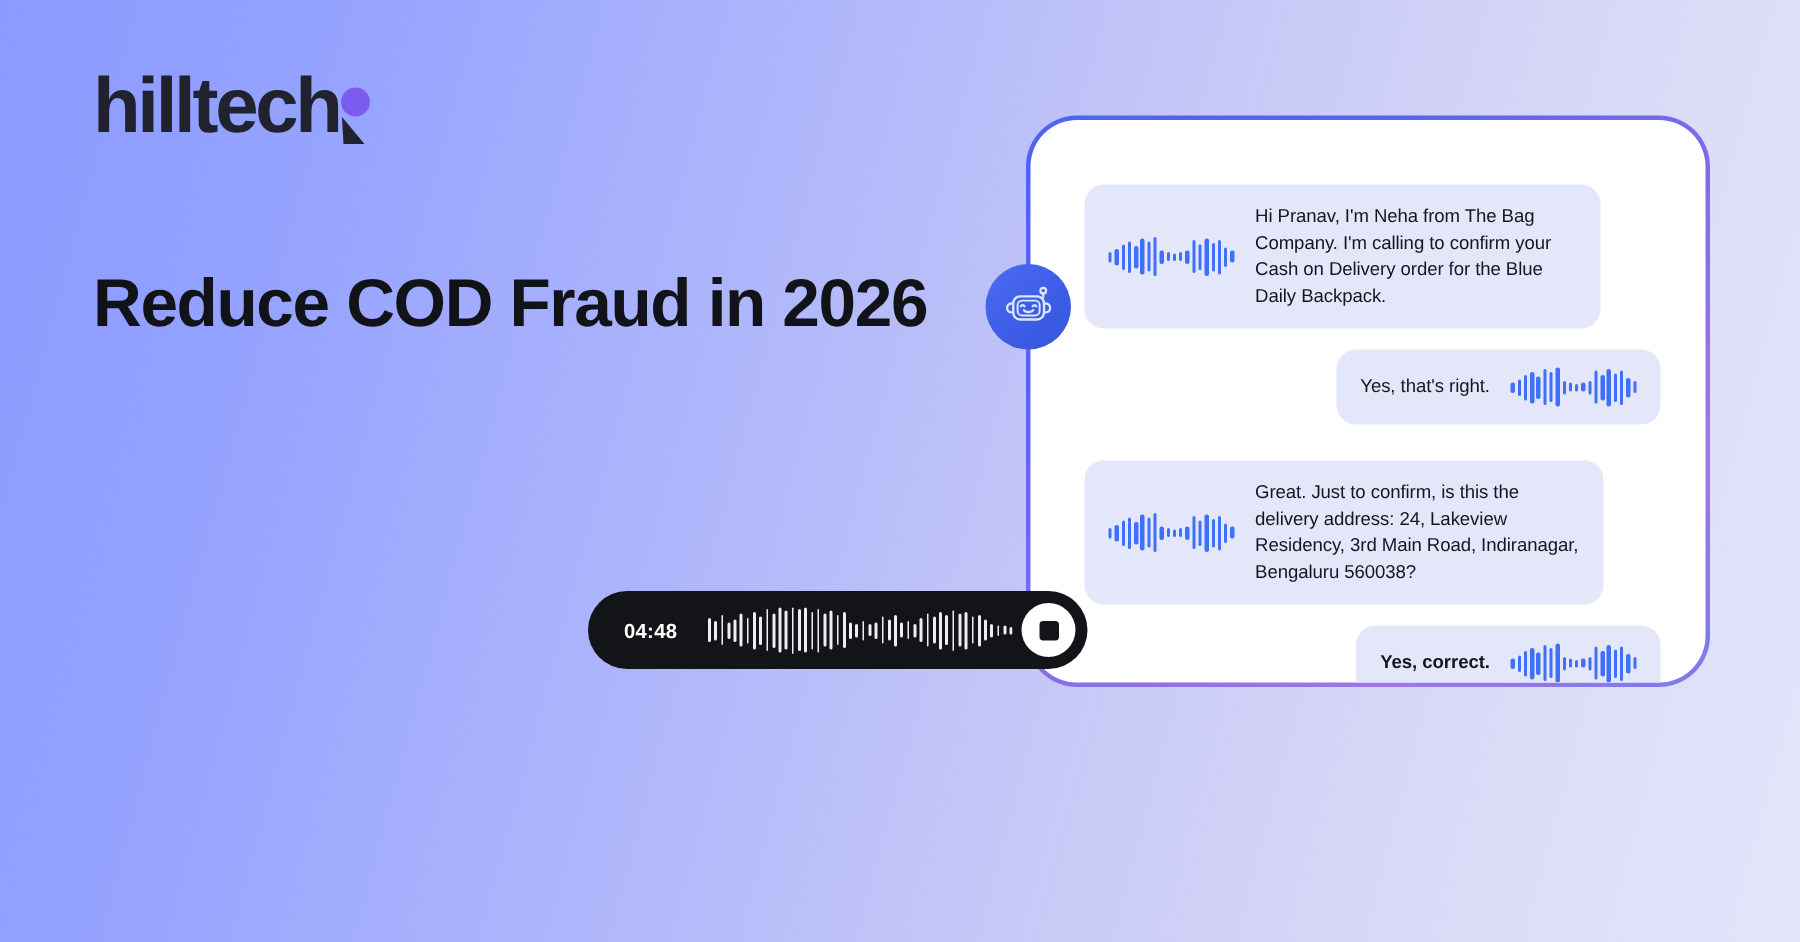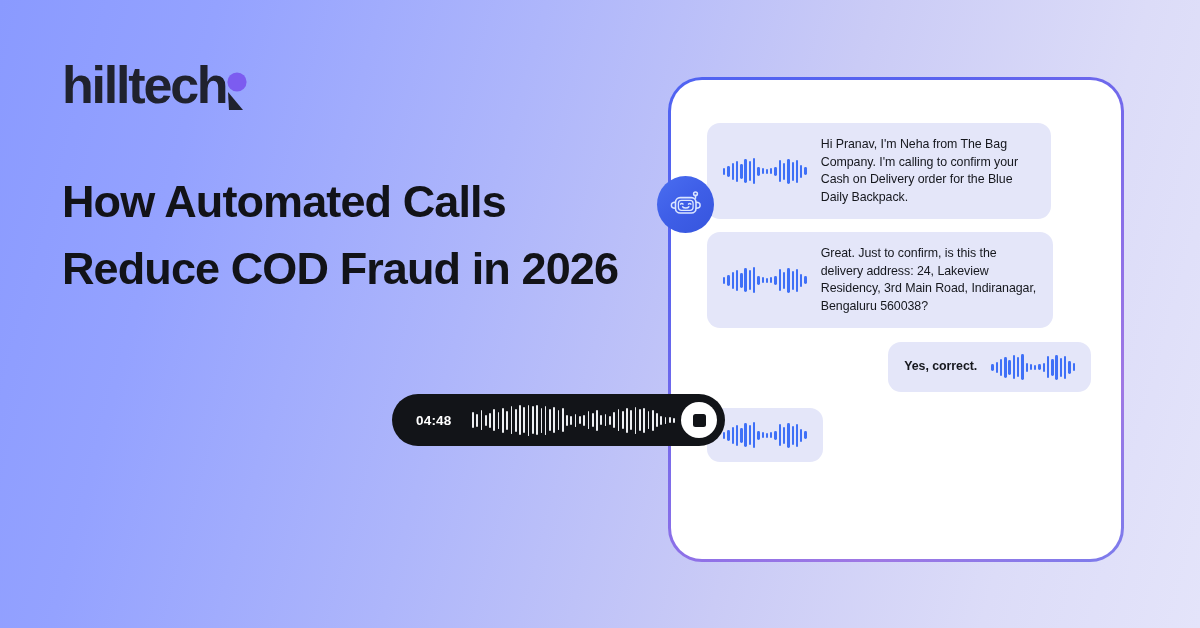--- a/index.html
+++ b/index.html
@@ -20,21 +20,21 @@
     position: absolute;
     inset: 0;
     background: linear-gradient(105deg, #8a9aff 0%, #94a2ff 16%, #aeb6fb 40%, #cacbf6 64%, #dcdcf8 84%, #e4e4fa 100%);
     z-index: 0;
   }
 
   
   .logo {
     position: absolute;
     left: 62px;
-    top: 59px;
+    top: 45px;
     z-index: 5;
     display: flex;
     align-items: flex-end;
   }
   .logo-text {
     font-family: "Liberation Sans", sans-serif;
     font-size: 52px;
     font-weight: 700;
     letter-spacing: -2.2px;
     color: #20222e;
@@ -113,24 +113,24 @@
     width: 13px;
     height: 13px;
     background: #121418;
     border-radius: 2.5px;
     display: block;
   }
 
   
   .card-wrap {
     position: absolute;
-    left: 668px;
+    left: 684px;
     top: 77px;
     width: 456px;
-    height: 485px;
+    height: 381px;
     border-radius: 34px;
     padding: 3px;
     background: linear-gradient(145deg, #4f63f2 0%, #5a63ef 25%, #8a6fe8 58%, #9f78e4 78%, #7b7bec 100%);
     z-index: 3;
   }
   .card {
     width: 100%;
     height: 100%;
     background: #ffffff;
     border-radius: 31px;
@@ -203,21 +203,20 @@
 
 <div class="logo">
   <div class="logo-text">hilltech</div>
 <svg width="30" height="52" viewBox="0 0 30 52" class="logo-svg">
       <circle cx="11" cy="23" r="9.6" fill="#7c5cf0"></circle>
       <path d="M2 33 L17 51 L3 51 Z" fill="#20222e"></path>
     </svg>
   </div>
 
 <div class="headline">
-  <div class="headline-line l2">How Automated Calls</div>
   <div class="headline-line l3">Reduce COD Fraud in 2026</div>
 </div>
 
 <div class="player">
   <div class="player-time">04:48</div>
   <div class="player-wave">
       <i style="height: 16px;"></i>
       <i style="height: 13px;"></i>
       <i style="height: 20px;"></i>
       <i style="height: 11px;"></i>
@@ -310,22 +309,49 @@
               <i style="height: 25px;"></i>
               <i style="height: 19px;"></i>
               <i style="height: 23px;"></i>
               <i style="height: 13px;"></i>
               <i style="height: 8px;"></i>
             </div>
           <div class="bubble-text">Hi Pranav, I'm Neha from The Bag Company. I'm calling to confirm your Cash on Delivery order for the Blue Daily Backpack.</div>
         </div>
       </div>
 
-
-      <div class="row bot" style="margin-top:13px;">
+      <div class="row user" style="margin-top:14px;">
+        <div class="bubble user">
+          <div class="bubble-text">Yes, that's right.</div>
+          <div class="wave">
+              <i style="height: 7px;"></i>
+              <i style="height: 11px;"></i>
+              <i style="height: 17px;"></i>
+              <i style="height: 21px;"></i>
+              <i style="height: 15px;"></i>
+              <i style="height: 24px;"></i>
+              <i style="height: 20px;"></i>
+              <i style="height: 26px;"></i>
+              <i style="height: 9px;"></i>
+              <i style="height: 6px;"></i>
+              <i style="height: 5px;"></i>
+              <i style="height: 6px;"></i>
+              <i style="height: 9px;"></i>
+              <i style="height: 22px;"></i>
+              <i style="height: 17px;"></i>
+              <i style="height: 25px;"></i>
+              <i style="height: 19px;"></i>
+              <i style="height: 23px;"></i>
+              <i style="height: 13px;"></i>
+              <i style="height: 8px;"></i>
+            </div>
+        </div>
+      </div>
+
+      <div class="row bot" style="margin-top:24px;">
         <div class="bubble bot" style="max-width:346px;">
           <div class="wave">
               <i style="height: 7px;"></i>
               <i style="height: 11px;"></i>
               <i style="height: 17px;"></i>
               <i style="height: 21px;"></i>
               <i style="height: 15px;"></i>
               <i style="height: 24px;"></i>
               <i style="height: 20px;"></i>
               <i style="height: 26px;"></i>

